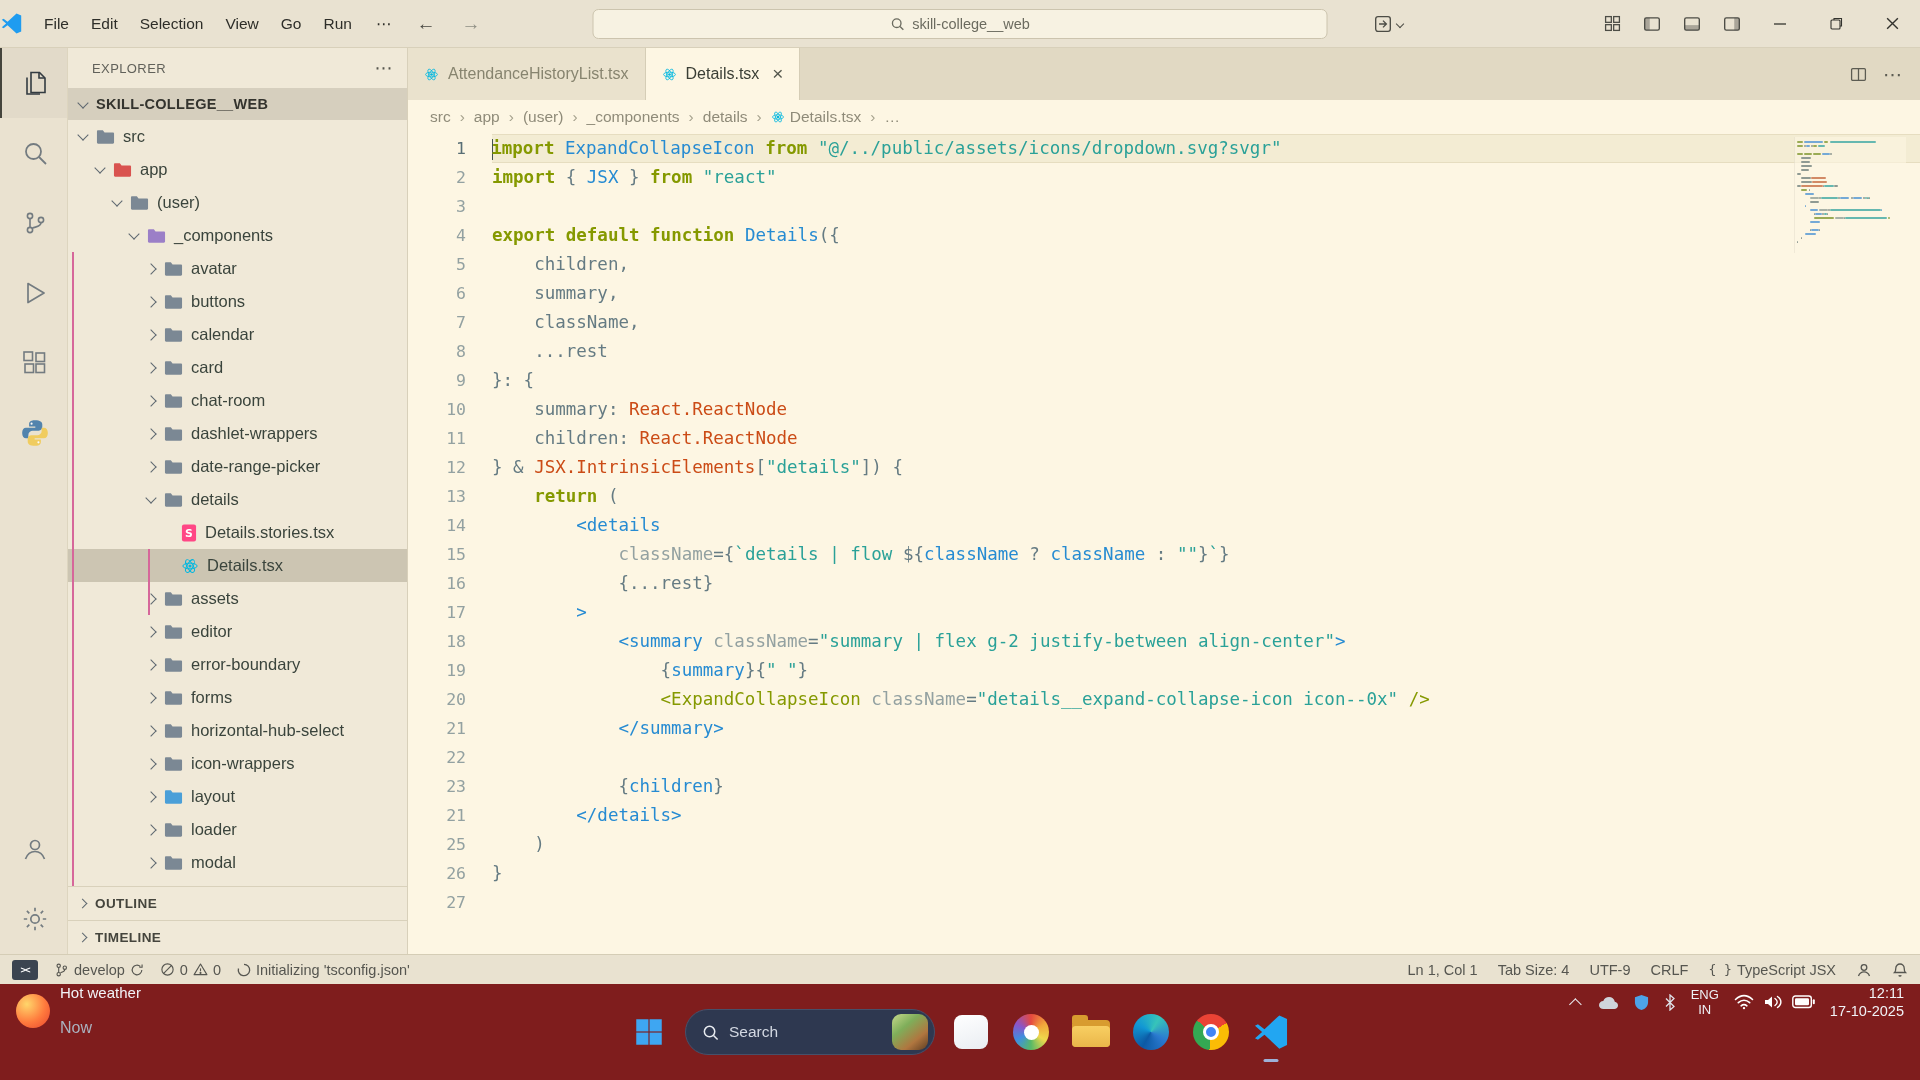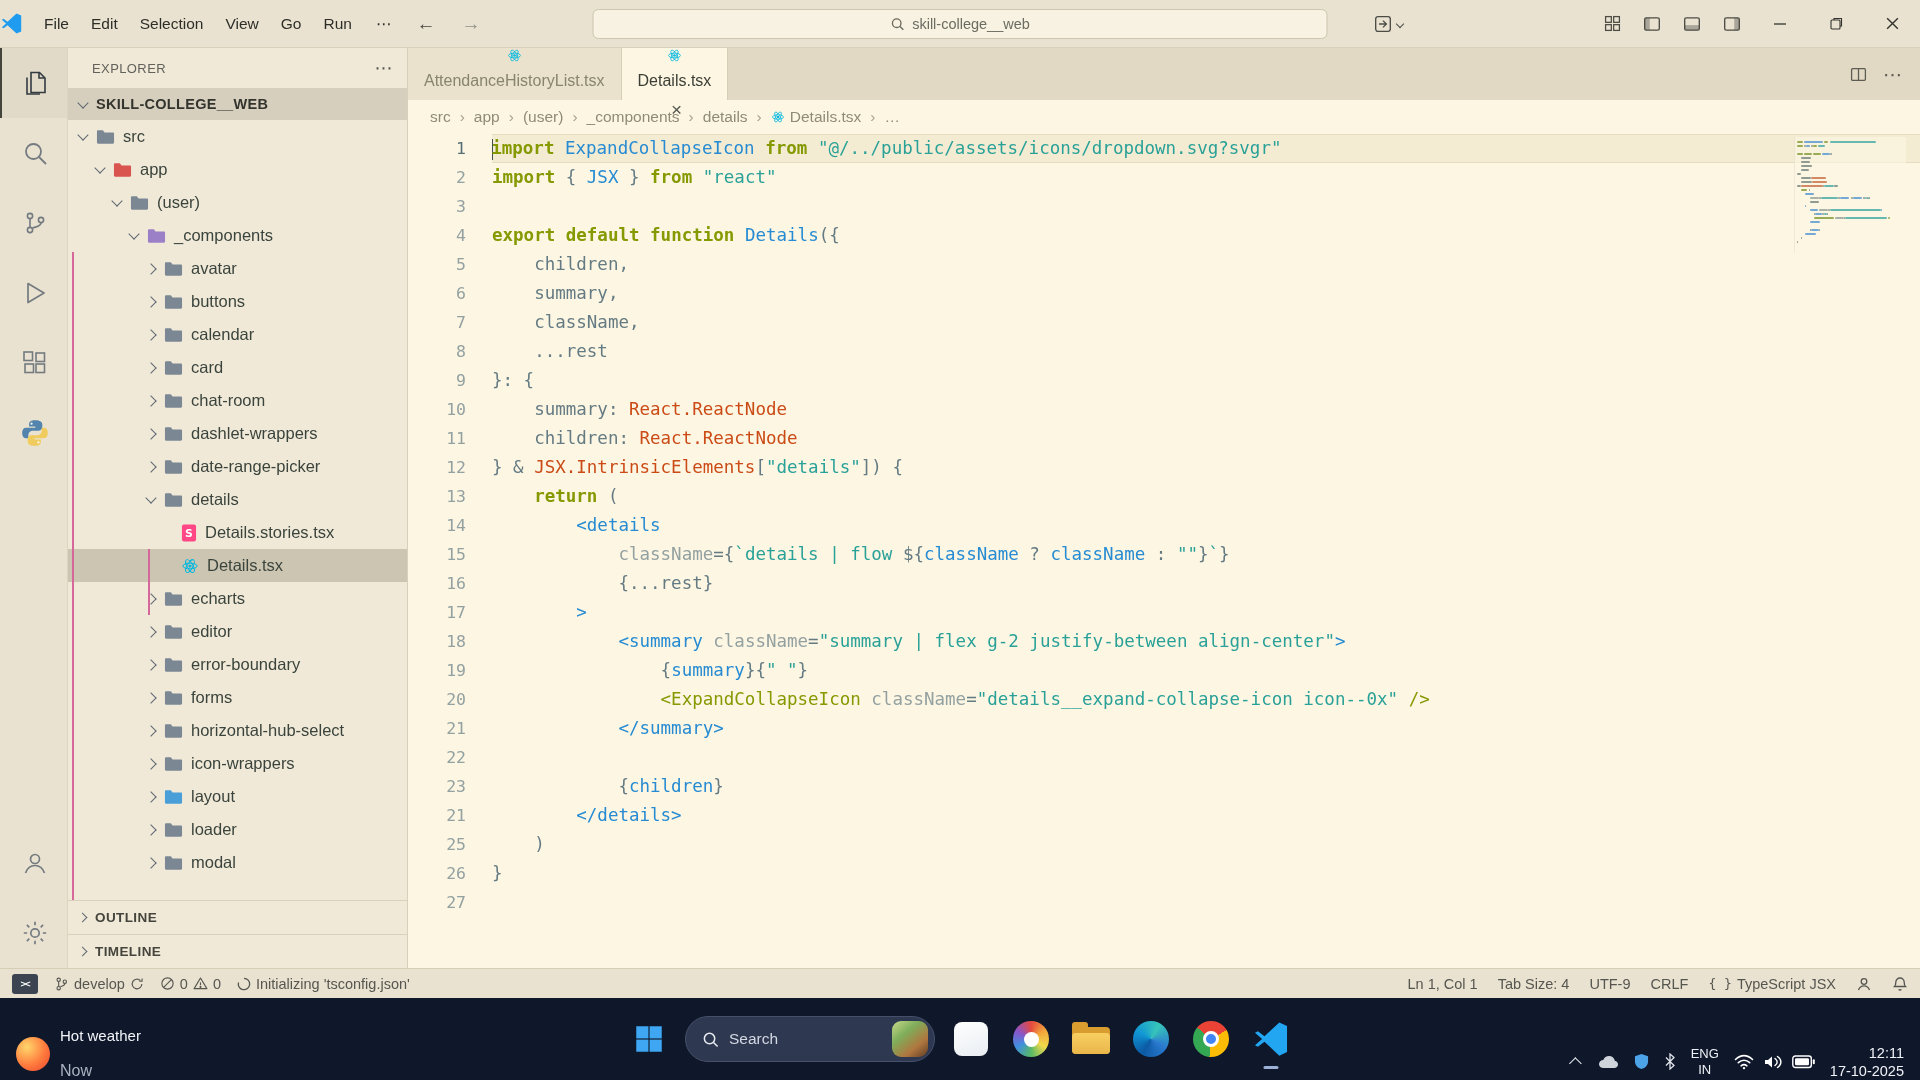--- a/index.html
+++ b/index.html
@@ -46,21 +46,21 @@
   .guide{position:absolute;width:2px;background:#d6679a;z-index:2;}
   .guide-a{left:4px;top:132px;height:660px;}
   .guide-b{left:80px;top:429px;height:66px;}
   .sb-section{height:34px;display:flex;align-items:center;padding-left:10px;border-top:1px solid #d9d1bb;font-size:13.5px;font-weight:bold;color:#45453d;letter-spacing:.4px;flex:none;}
   .sb-section .chev{width:7px;height:7px;}
 
   
   .editor-col{flex:1;display:flex;flex-direction:column;min-width:0;background:#fdf6e3;}
   .tabbar{height:52px;background:#e1d9c3;display:flex;align-items:stretch;flex:none;}
   .tabs{display:flex;}
-  .tab{display:flex;align-items:center;gap:9px;padding:0 16px;font-size:16px;background:#eae2cd;color:#87846f;border-right:1px solid #d5cdb6;flex-direction:column;}
+  .tab{display:flex;align-items:center;gap:9px;padding:0 16px;font-size:16px;background:#eae2cd;color:#87846f;border-right:1px solid #d5cdb6;}
   .tab.active{background:#fdf6e3;color:#3a3e35;}
   .tab-close{font-size:19px;color:#55584e;margin-left:4px;}
   .tab-actions{margin-left:auto;display:flex;align-items:center;gap:16px;padding-right:18px;color:#5c5c52;}
   .tab-actions .more{font-size:19px;}
   .breadcrumb{height:34px;display:flex;align-items:center;gap:9px;padding-left:22px;font-size:15.5px;color:#8f8b79;flex:none;}
   .bc-item{display:flex;align-items:center;gap:5px;}
   .bc-sep{color:#a5a18d;}
   .code-wrap{flex:1;position:relative;overflow:hidden;font-family:"DejaVu Sans Mono",monospace;font-size:17.5px;}
   .code-row{display:flex;height:29px;line-height:29px;}
   .gutter{width:84px;flex:none;text-align:right;padding-right:26px;color:#93a1a1;font-size:16.5px;}
@@ -83,21 +83,21 @@
 
   
   .statusbar{height:30px;background:#e9e2d0;border-top:1px solid #d5cdb6;display:flex;align-items:center;font-size:14.5px;color:#565650;flex:none;padding:0 12px;}
   .sb-left,.sb-right{display:flex;align-items:center;gap:16px;}
   .sb-right{margin-left:auto;gap:20px;}
   .status-item{display:flex;align-items:center;gap:5px;}
   .remote-btn{width:26px;height:20px;background:#3b4450;color:#fff;border-radius:3px;display:flex;align-items:center;justify-content:center;font-size:9.5px;font-weight:bold;letter-spacing:-1px;}
   .braces{font-family:"DejaVu Sans Mono",monospace;font-size:13px;color:#565650;}
 
   
-  .taskbar{height:82px;background:#0f172a;position:relative;display:flex;align-items:flex-end;flex:none;}
+  .taskbar{height:96px;background:#7f1d1d;position:relative;display:flex;align-items:flex-start;flex:none;}
   .tb-weather{display:flex;align-items:center;gap:10px;padding-left:16px;}
   .weather-icon{width:34px;height:34px;border-radius:50%;background:radial-gradient(circle at 32% 30%,#ffd66b,#ff7a3d 55%,#e8442e);flex:none;}
   .weather-title{color:#f2f4f8;font-size:15px;}
   .weather-sub{color:#aab2bf;font-size:16px;margin-top:18px;}
   .tb-center{position:absolute;left:50%;top:50%;transform:translate(-50%,-50%);display:flex;align-items:center;gap:12px;}
   .tb-app{width:48px;height:48px;display:flex;align-items:center;justify-content:center;border-radius:7px;position:relative;}
   .tb-search-pill{width:250px;height:46px;border-radius:23px;background:#2e3850;border:1px solid #46506a;display:flex;align-items:center;gap:10px;padding:0 6px 0 16px;color:#d3d8e2;font-size:15.5px;}
   .search-img{width:36px;height:36px;border-radius:9px;margin-left:auto;background:linear-gradient(140deg,#c7d98c 0%,#7fae5a 35%,#b0763f 70%,#5e3d23 100%);}
   .app-copilot{width:34px;height:34px;border-radius:8px;background:linear-gradient(160deg,#ffffff,#e9edf2);}
   .app-photos{width:36px;height:36px;border-radius:50%;background:conic-gradient(#e5493f,#f2a73b,#efd84c,#58b966,#3f8fe0,#8a55c9,#e5493f);display:flex;align-items:center;justify-content:center;}
@@ -404,21 +404,21 @@
             </span>
             <span>Details.tsx</span>
           </div>
           <div class="tree-row" style="padding-left: 78px;">
             <span class="chev right"></span>
             <span class="t-icon">
               <svg width="19" height="16" viewBox="0 0 20 16">
                 <path d="M1 2.2C1 1.5 1.5 1 2.2 1h5l1.8 2.2h8.8c.7 0 1.2.5 1.2 1.2v9.4c0 .7-.5 1.2-1.2 1.2H2.2c-.7 0-1.2-.5-1.2-1.2z" fill="#7b8894"></path>
               </svg>
             </span>
-            <span>echarts</span>
+            <span>assets</span>
           </div>
           <div class="tree-row" style="padding-left: 78px;">
             <span class="chev right"></span>
             <span class="t-icon">
               <svg width="19" height="16" viewBox="0 0 20 16">
                 <path d="M1 2.2C1 1.5 1.5 1 2.2 1h5l1.8 2.2h8.8c.7 0 1.2.5 1.2 1.2v9.4c0 .7-.5 1.2-1.2 1.2H2.2c-.7 0-1.2-.5-1.2-1.2z" fill="#7b8894"></path>
               </svg>
             </span>
             <span>editor</span>
           </div>

